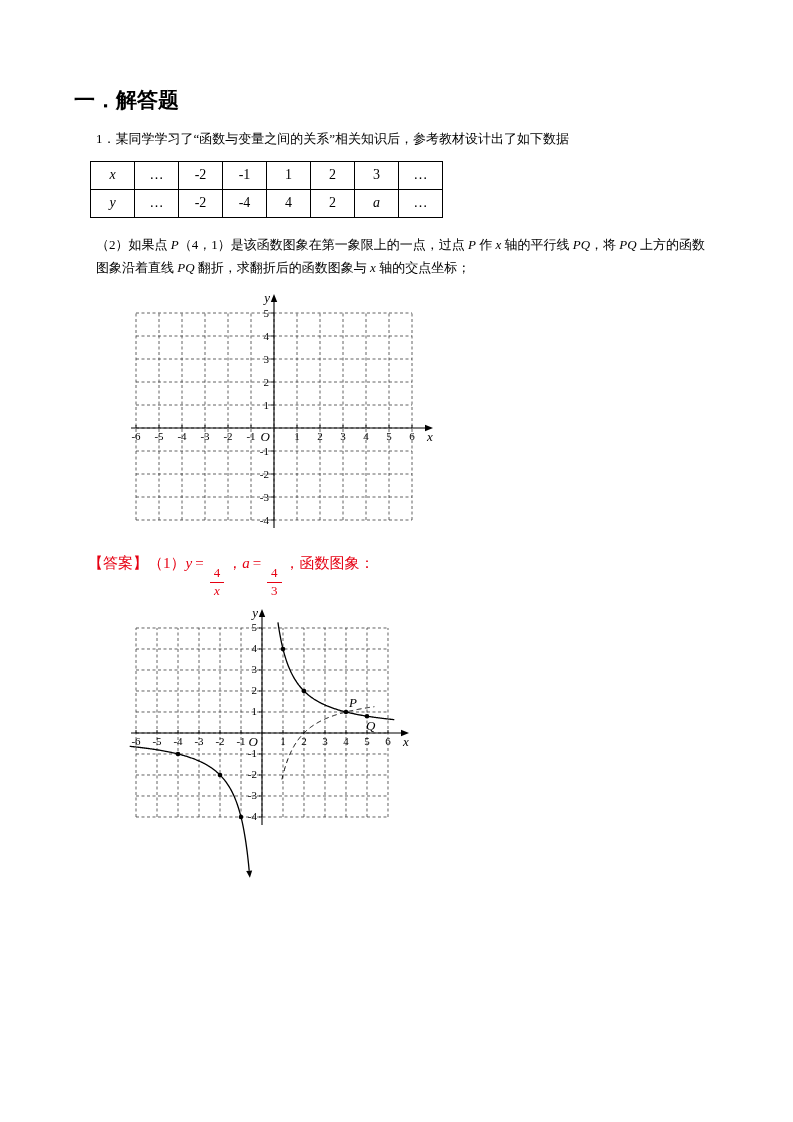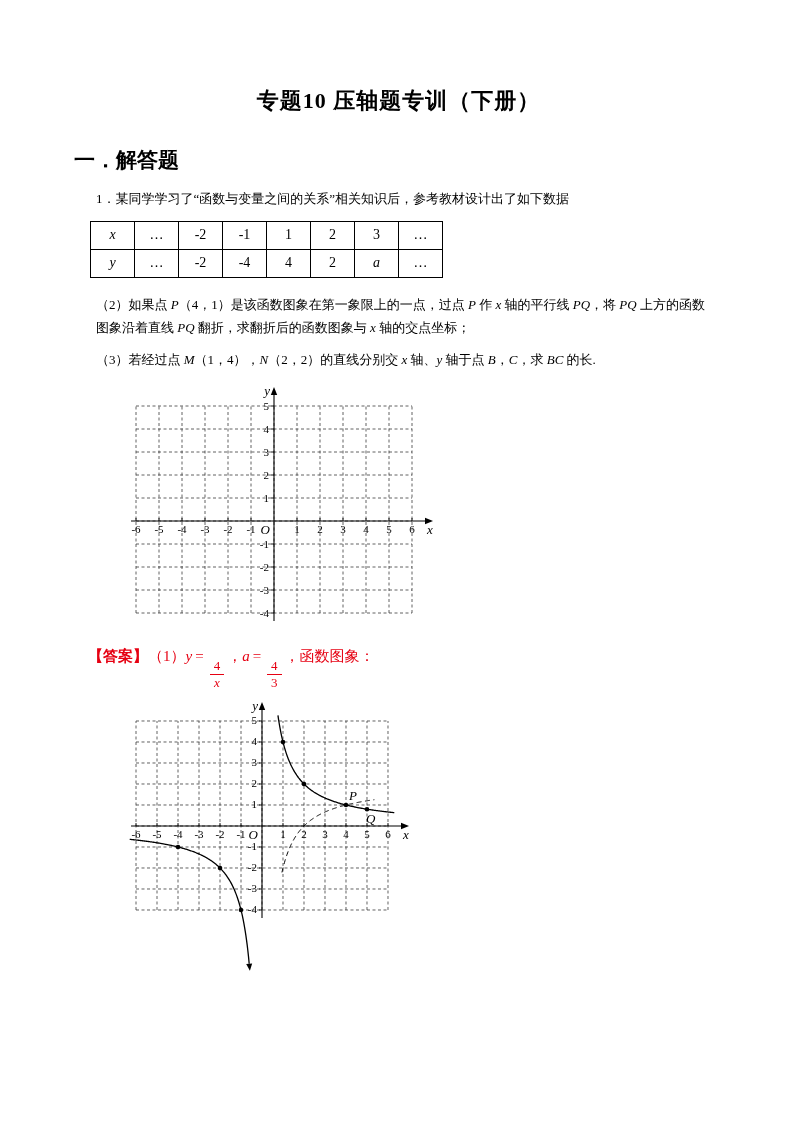--- a/index.html
+++ b/index.html
@@ -7,42 +7,41 @@
   .page{width:793px;min-height:1122px;box-sizing:border-box;padding:86px 84px 40px 88px;background:#fff;}
   .title{text-align:center;font-size:22px;font-weight:bold;margin:0 0 30px 0;letter-spacing:1px;}
   .heading{font-weight:bold;font-size:21px;margin:0 0 0 -14px;padding:0 0 14px 0;}
   p.body{font-size:13px;line-height:1.75;margin:0 0 10px 8px;}
   .part{margin-bottom:8px;}
   .var{font-style:italic;}
   table.data{border-collapse:collapse;margin:2px 0 16px 2px;}
   table.data td{border:1px solid #000;min-width:35px;height:27px;text-align:center;font-size:14px;padding:0 4px;}
   .figure{margin:4px 0 10px 8px;}
   .answer{font-size:15px;margin:8px 0 6px 0;color:#e60012;}
-  .answer .b{font-weight:bold;}
+  .answer .b{font-weight:normal;}
   .answer .eq{margin:0 3px;}
   .frac{display:inline-flex;flex-direction:column;align-items:center;vertical-align:-9px;line-height:1.1;font-size:13px;margin:0 3px;}
   .frac .fnum{border-bottom:1px solid currentColor;padding:0 4px 1px 4px;}
   .frac .fden{padding-top:1px;}
   svg .gridline{stroke:#3a3a3a;stroke-width:0.8;stroke-dasharray:3 2.5;fill:none;}
   svg .axis{stroke:#000;stroke-width:1.1;fill:none;}
   svg .thin{stroke-width:0.9;}
   svg .axisfill{fill:#000;stroke:none;}
   svg .curve{fill:none;stroke:#000;stroke-width:1.3;}
   svg .curve.dashed{stroke-dasharray:5 3.5;stroke-width:1;}
   svg .dot{fill:#000;stroke:none;}
   svg text{font-family:"Liberation Serif","DejaVu Serif",serif;font-size:11px;fill:#000;}
   svg text.axlab{font-style:italic;font-size:13px;}
   svg text.ptlab{font-style:italic;font-size:13px;}
 </style>
 </head>
 <body>
 
 <div class="page">
 
-  <h1 class="title">专题10  压轴题专训（下册）</h1>
 
   <div class="heading">一．解答题</div>
 
   <p class="body"><span>1．</span><span>某同学学习了“函数与变量之间的关系”相关知识后，参考教材设计出了如下数据</span></p>
 
   <table class="data">
       <tbody id="tbl">
         <tr>
           <td class="var">x</td>
           <td>…</td>
@@ -61,21 +60,20 @@
           <td>4</td>
           <td>2</td>
           <td class="var">a</td>
           <td>…</td>
         </tr>
       </tbody>
     </table>
 
   <div id="parts">
       <p class="body part"><span>（2）如果点 </span><span class="var">P</span><span>（4，1）是该函数图象在第一象限上的一点，过点 </span><span class="var">P</span><span> 作 </span><span class="var">x</span><span> 轴的平行线 </span><span class="var">PQ</span><span>，将 </span><span class="var">PQ</span><span> 上方的函数图象沿着直线 </span><span class="var">PQ</span><span> 翻折，求翻折后的函数图象与 </span><span class="var">x</span><span> 轴的交点坐标；</span></p>
-      <p class="body part"><span>（3）若经过点 </span><span class="var">M</span><span>（1，4），</span><span class="var">N</span><span>（2，2）的直线分别交 </span><span class="var">x</span><span> 轴、</span><span class="var">y</span><span> 轴于点 </span><span class="var">B</span><span>，</span><span class="var">C</span><span>，求 </span><span class="var">BC</span><span> 的长.</span></p>
     </div>
 
   <div class="figure" id="fig0"><svg width="350" height="251" viewBox="0 0 350 251">
         <line x1="40" y1="231" x2="40" y2="24" class="gridline"></line>
         <line x1="63" y1="231" x2="63" y2="24" class="gridline"></line>
         <line x1="86" y1="231" x2="86" y2="24" class="gridline"></line>
         <line x1="109" y1="231" x2="109" y2="24" class="gridline"></line>
         <line x1="132" y1="231" x2="132" y2="24" class="gridline"></line>
         <line x1="155" y1="231" x2="155" y2="24" class="gridline"></line>
         <line x1="178" y1="231" x2="178" y2="24" class="gridline"></line>

